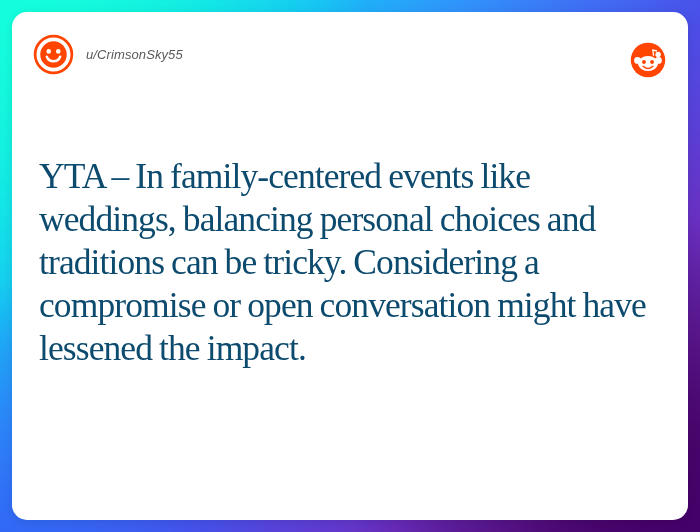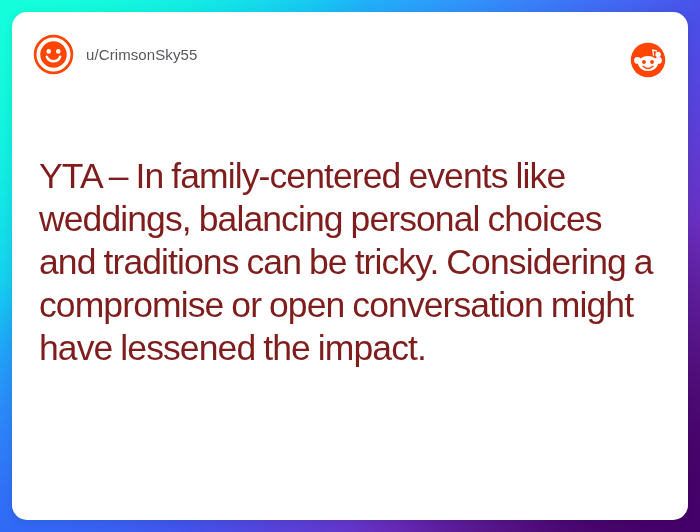--- a/index.html
+++ b/index.html
@@ -80,48 +80,49 @@
   }
 
   .avatar {
     width: 41px;
     height: 41px;
     flex: 0 0 41px;
     display: block;
   }
 
   .author-name {
-    font-size: 15px;
+    font-size: 13px;
     color: #56585c;
     letter-spacing: 0.1px;
     font-family: "Liberation Sans", sans-serif;
     white-space: nowrap;
+    font-style: italic;
   }
 
   .brand-logo {
     position: absolute;
     right: 22px;
     top: 30px;
     width: 36px;
     height: 36px;
     display: block;
   }
 
   .post-body {
     position: absolute;
     left: 27px;
     right: 27px;
     top: 143px;
   }
 
   .post-text {
-    font-family: Liberation Sans, sans-serif;
+    font-family: Liberation Serif, serif;
     font-size: 35.5px;
     line-height: 43px;
-    color: #7f1d1d;
+    color: #0c4a6e;
     letter-spacing: -0.9px;
     word-spacing: -1px;
     font-weight: 400;
   }
 </style>
 </head>
 <body>
 
 <div class="bg-tint-tl"></div>
 <div class="bg-tint-bl"></div>

